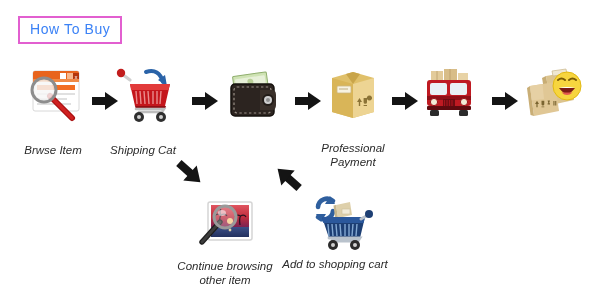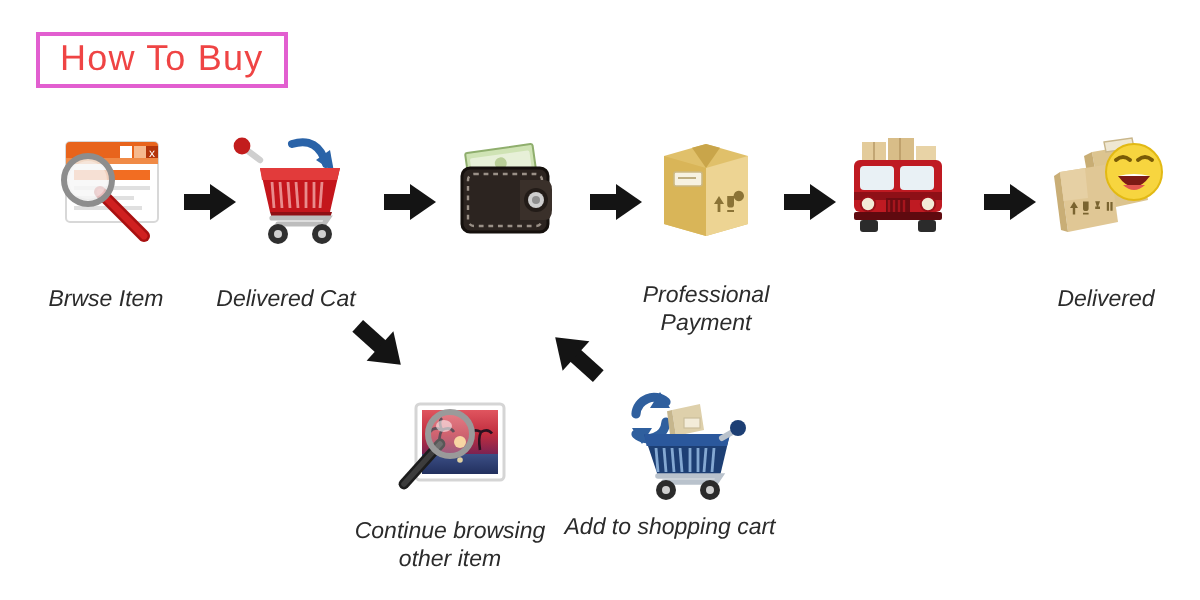--- a/index.html
+++ b/index.html
@@ -24,22 +24,22 @@
   .title-box {
     position: absolute;
     left: 18px;
     top: 16px;
     border: 2px solid #e25fd0;
     background: #ffffff;
     padding: 3px 10px 4px 10px;
     box-sizing: border-box;
   }
   .title-text {
-    font-size: 18px;
-    color: #ef4444;
+    font-size: 14px;
+    color: #3b82f6;
     letter-spacing: 0.6px;
     line-height: 17px;
     white-space: nowrap;
   }
 
   
   .step {
     position: absolute;
     width: 96px;
     text-align: center;
@@ -192,21 +192,21 @@
           <line x1="51" y1="25" x2="50" y2="38"></line>
         </g>
         <path d="M25 40 L56 40 L55 43 L26 43 Z" fill="#8f0f14"></path>
         <path d="M26 43 L54 43 L52 46 L29 46" fill="none" stroke="#bdbdbd" stroke-width="2.6" stroke-linecap="round"></path>
         <circle cx="29" cy="51" r="5" fill="#2f2f2f"></circle>
           <circle cx="29" cy="51" r="2" fill="#d0d0d0"></circle>
         <circle cx="51" cy="51" r="5" fill="#2f2f2f"></circle>
           <circle cx="51" cy="51" r="2" fill="#d0d0d0"></circle>
       </svg>
     </div>
-    <div class="step-label">Delivered Cat</div>
+    <div class="step-label">Shipping Cat</div>
   </div>
 
   <div class="arrow-h" style="left:192px; top:92px;">
     <div class="shaft"></div>
       <div class="head"></div>
   </div>
 
   <div class="step" style="left:204px; top:62px;">
     <div class="step-icon">
       <svg width="60" height="56" viewBox="0 0 60 56">
@@ -309,21 +309,20 @@
         </g>
         <circle cx="45" cy="20" r="14" fill="#f7d53f"></circle>
         <circle cx="45" cy="20" r="14" fill="none" stroke="#e2b914" stroke-width="1"></circle>
         <path d="M36 14 q3.5 -3 7 0" fill="none" stroke="#7a5b06" stroke-width="2" stroke-linecap="round"></path>
         <path d="M47 14 q3.5 -3 7 0" fill="none" stroke="#7a5b06" stroke-width="2" stroke-linecap="round"></path>
         <path d="M37 22 q8 11 16 0 z" fill="#7d1b15"></path>
         <path d="M39.5 26.5 q5.5 5 11 0 z" fill="#e2574f"></path>
         <path d="M37 22 q8 -2 16 0 z" fill="#ffffff"></path>
       </svg>
     </div>
-    <div class="step-label">Delivered</div>
   </div>
 
   <div class="arrow-d arrow-down-right" style="left:175px; top:163px;">
     <div class="shaft"></div>
       <div class="head"></div>
   </div>
 
   <div class="arrow-d arrow-up-left" style="left:273px; top:168px;">
     <div class="shaft"></div>
       <div class="head"></div>

